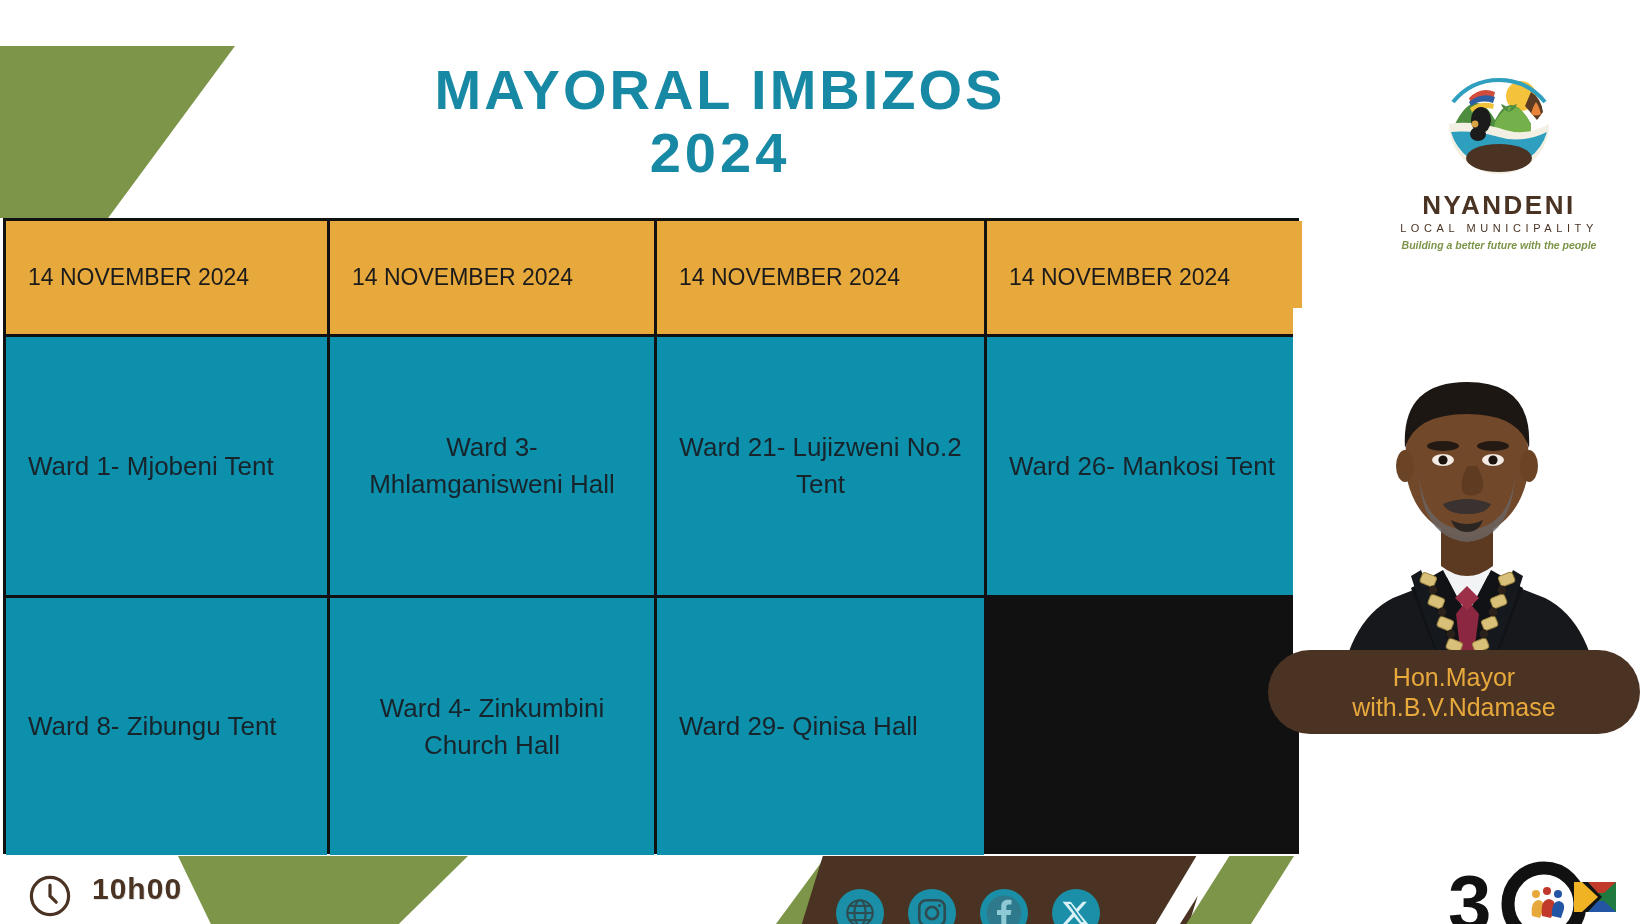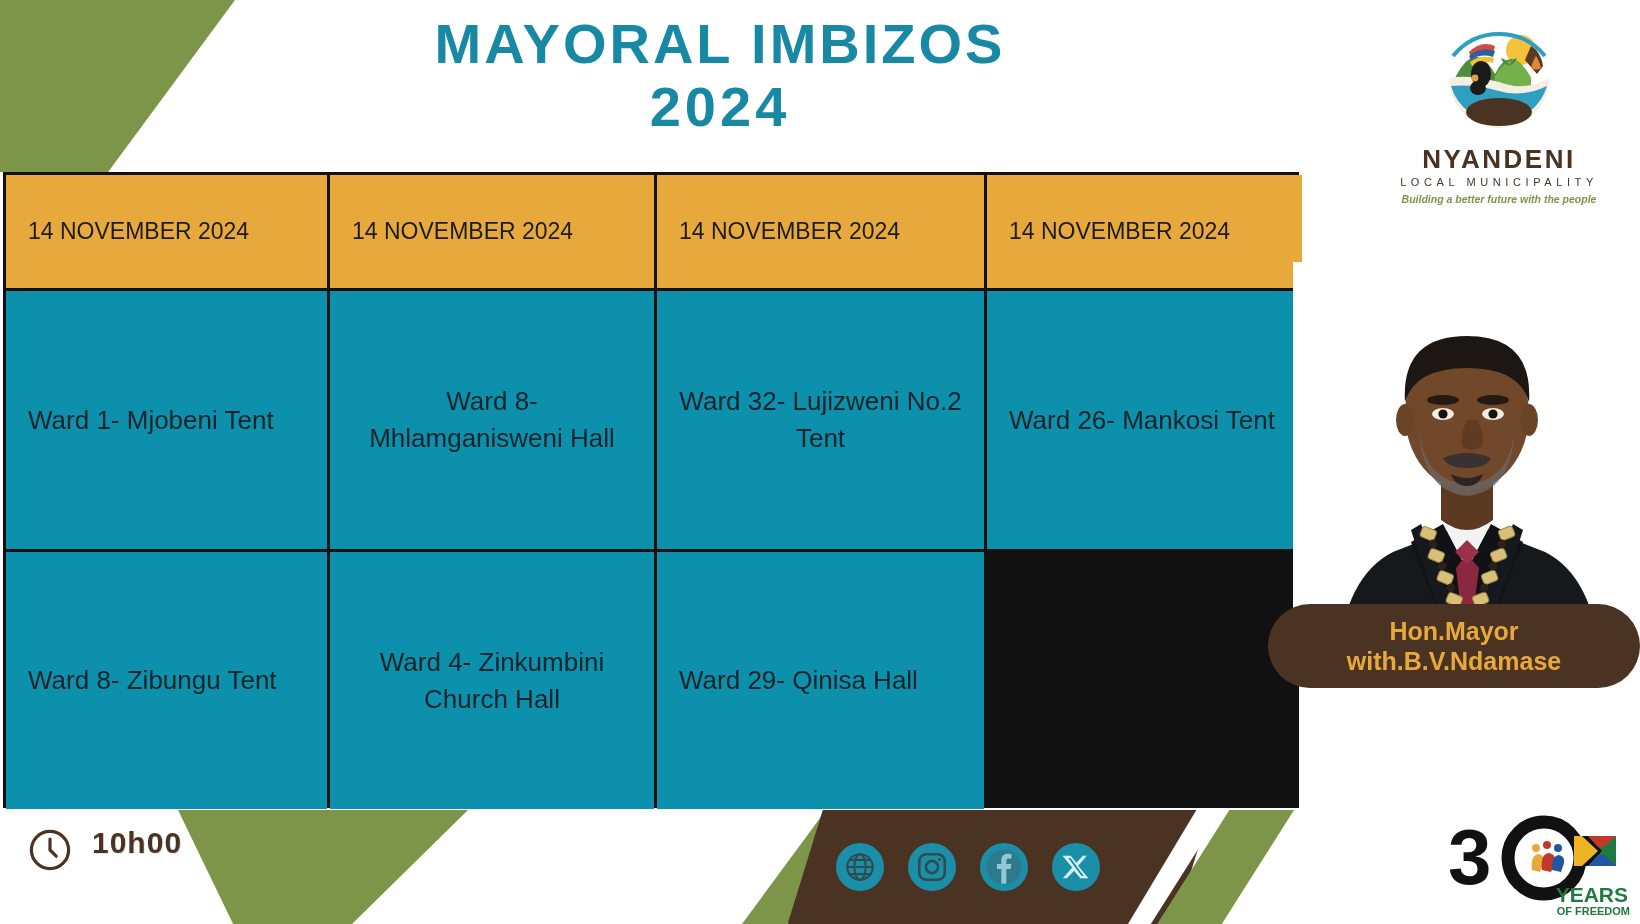--- a/index.html
+++ b/index.html
@@ -3,21 +3,21 @@
 <meta charset="utf-8">
 <style>
   html,body{margin:0;padding:0;}
   body{
     width:1640px;height:924px;
     background:#ffffff;
     font-family:"Liberation Sans", sans-serif;
     overflow:hidden;
     position:relative;
   }
-  #poster{position:absolute;inset:0;background:#fff;overflow:hidden;}
+  #poster{position:absolute;inset:0;background:#fff;overflow:hidden;margin-top:46px;}
 
   
   .deco{position:absolute;pointer-events:none;}
   .green-topleft{
     left:0;top:0;width:235px;height:172px;
     background:#7d9548;
     clip-path:polygon(0 0, 100% 0, 46% 100%, 0 100%);
   }
   .green-bottom-trap{
     left:178px;top:810px;width:290px;height:114px;
@@ -113,21 +113,21 @@
   
   .mayor-photo{
     position:absolute;left:1293px;top:262px;width:347px;height:400px;
     background:#ffffff;overflow:hidden;
   }
   .mayor-photo svg{position:absolute;left:0;top:0;}
   .mayor-banner{
     position:absolute;left:1268px;top:604px;width:372px;height:84px;
     background:#4a3323;border-radius:42px;
     display:flex;flex-direction:column;align-items:center;justify-content:center;
-    color:#e8a93c;font-weight:bold;font-size:25px;line-height:1.2;
+    color:#e8a93c;font-weight:normal;font-size:25px;line-height:1.2;
   }
 
   
   .time-block{
     position:absolute;left:26px;top:826px;height:60px;
     display:flex;align-items:flex-start;gap:18px;
   }
   .clock-ico{width:48px;height:48px;color:#4a3323;}
   .time-text{
     font-size:30px;font-weight:bold;color:#4a3323;letter-spacing:1px;
@@ -222,22 +222,22 @@
     <div class="logo-tag">Building a better future with the people</div>
   </div>
 
   <div class="table">
     <div class="cell hcell">14 NOVEMBER 2024</div>
     <div class="cell hcell">14 NOVEMBER 2024</div>
     <div class="cell hcell">14 NOVEMBER 2024</div>
     <div class="cell hcell">14 NOVEMBER 2024</div>
 
     <div class="cell dcell">Ward 1- Mjobeni Tent</div>
-    <div class="cell dcell">Ward 8- Mhlamganisweni Hall</div>
-    <div class="cell dcell">Ward  32- Lujizweni No.2 Tent</div>
+    <div class="cell dcell">Ward 3- Mhlamganisweni Hall</div>
+    <div class="cell dcell">Ward  21- Lujizweni No.2 Tent</div>
     <div class="cell dcell">Ward 26- Mankosi Tent</div>
 
     <div class="cell dcell">Ward 8- Zibungu Tent</div>
     <div class="cell dcell">Ward 4- Zinkumbini Church Hall</div>
     <div class="cell dcell">Ward 29- Qinisa Hall</div>
   </div>
 
   <div class="mayor-photo">
     <svg width="347" height="400" viewBox="0 0 347 400">
       <rect width="347" height="400" fill="#ffffff"></rect>

